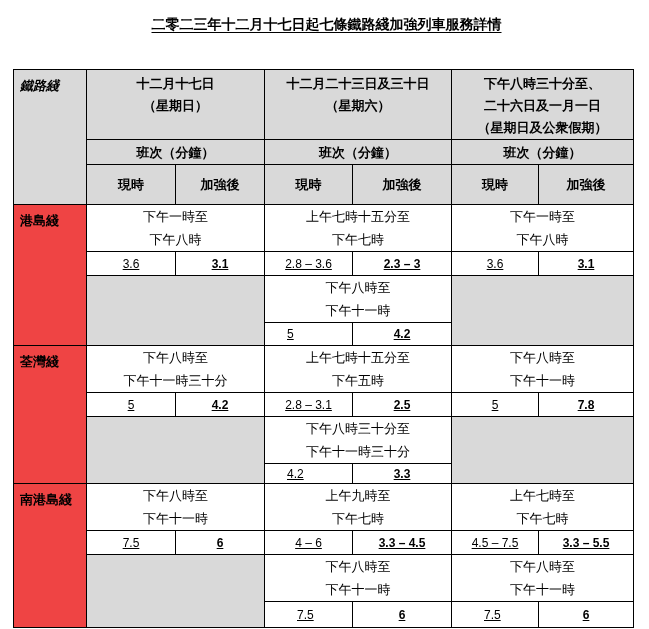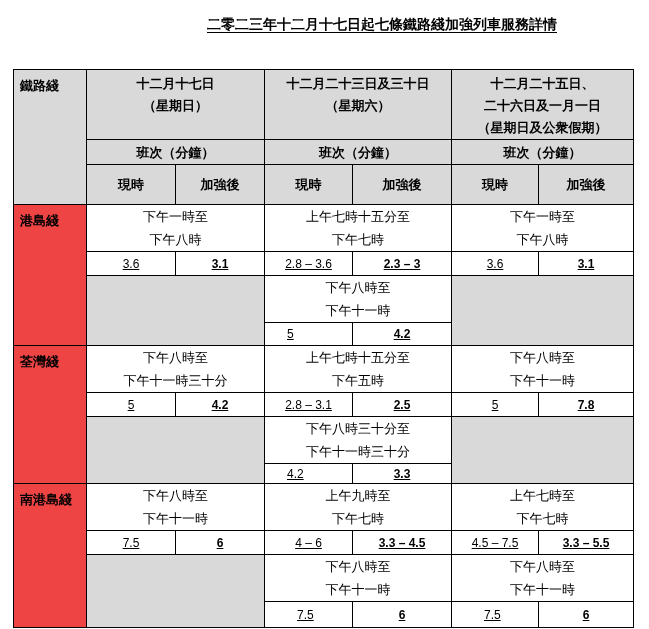--- a/index.html
+++ b/index.html
@@ -1,23 +1,23 @@
 <!DOCTYPE html>
 <html><head>
 <meta charset="utf-8">
 <style>
   html, body { margin:0; padding:0; background:#ffffff; }
   body { width:649px; height:629px; position:relative; font-family:"DejaVu Sans", sans-serif; color:#000; overflow:hidden; }
-  .title { position:absolute; left:0; width:557px; top:16px; text-align:right; font-weight:bold; font-size:14px; }
+  .title { position:absolute; left:0; width:557px; top:16px; text-align:center; font-weight:bold; font-size:14px;padding-left:48px; }
   .title span { text-decoration:underline; text-underline-offset:3px; }
   table { position:absolute; left:13px; top:69px; border-collapse:collapse; table-layout:fixed; width:620px; }
   td { border:1px solid #000; padding:0; text-align:center; vertical-align:middle; font-size:13px; line-height:23px; }
   .hd { background:#d9d9d9; font-weight:bold; }
   .line-name { background:#ef4444; font-weight:bold; text-align:left; vertical-align:top; padding:4px 0 0 6px; }
-  .line-name.hdr { background:#d9d9d9; }
+  .line-name.hdr { background:#d9d9d9;font-style:italic; }
   .gray { background:#d9d9d9; }
   .num { font-family:"Liberation Sans", sans-serif; font-size:12px; line-height:22px;text-decoration:underline; }
   .bold { font-weight:bold; }
   .period { line-height:23px; }
   .hdtop { vertical-align:top; padding-top:3px; line-height:22px; }
 </style>
 </head>
 <body>
 
 <div class="title"><span>二零二三年十二月十七日起七條鐵路綫加強列車服務詳情</span></div>
@@ -38,21 +38,21 @@
     <td class="line-name hdr" rowspan="3">鐵路綫</td>
     <td class="hd hdtop" colspan="2">
       <div>十二月十七日</div>
       <div>（星期日）</div>
     </td>
     <td class="hd hdtop" colspan="2">
       <div>十二月二十三日及三十日</div>
       <div>（星期六）</div>
     </td>
     <td class="hd hdtop" colspan="2">
-      <div>十二月二十五日、</div>
+      <div>下午八時三十分至、</div>
       <div>二十六日及一月一日</div>
       <div>（星期日及公衆假期）</div>
     </td>
   </tr>
   <tr style="height:25px">
     <td class="hd" colspan="2">班次（分鐘）</td>
     <td class="hd" colspan="2">班次（分鐘）</td>
     <td class="hd" colspan="2">班次（分鐘）</td>
   </tr>
   <tr style="height:40px">

